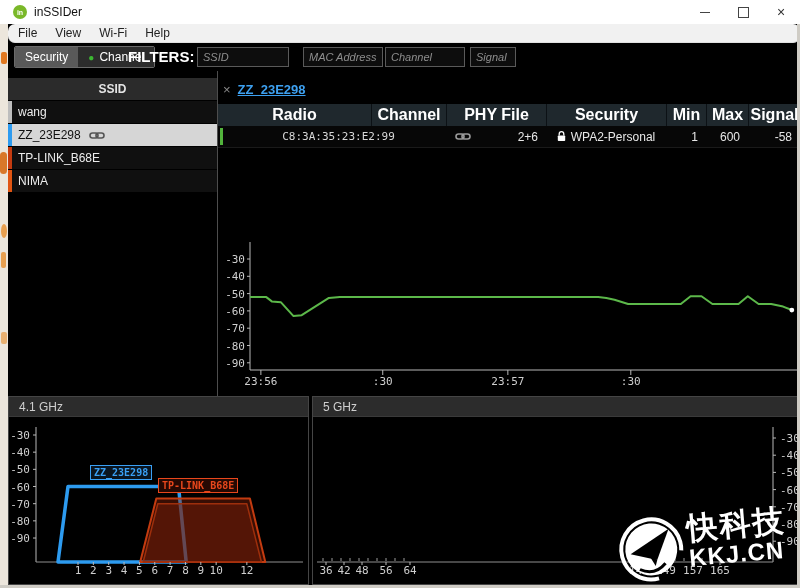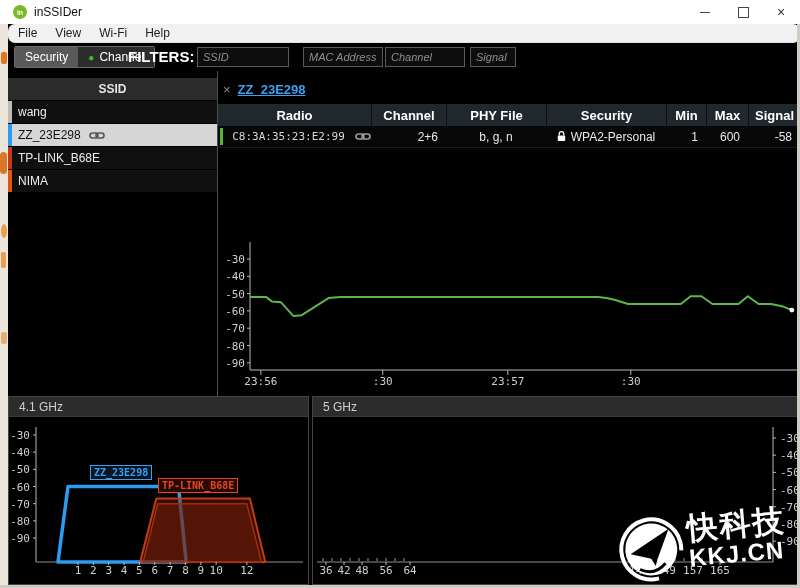--- a/index.html
+++ b/index.html
@@ -43,21 +43,21 @@
     color:#ececec;font-size:12px;position:relative;}
   .siderow .bar{width:4px;height:100%;margin-right:6px;flex:none;}
   .siderow.selected{background:#d6d6d6;color:#111;}
   .linkicon{margin-left:8px;display:inline-flex;}
   
   .main{left:218px;top:71px;width:582px;height:325px;background:#000;}
   .tabrow{position:absolute;left:0;top:7px;height:22px;display:flex;align-items:center;}
   .tabclose{color:#8a8a8a;font-size:13px;margin-left:5px;}
   .tablabel{color:#3da0f0;font-size:13px;font-weight:bold;text-decoration:underline;margin-left:7px;}
   .thead{position:absolute;left:0;top:33px;width:582px;height:22px;background:#1f282d;display:flex;
-    font-size:13px;font-weight:bold;color:#fff;align-items:center;}
+    font-size:16px;font-weight:bold;color:#fff;align-items:center;}
   .trow{position:absolute;left:0;top:55px;width:582px;height:21px;background:#070707;display:flex;
     font-size:12px;color:#e8e8e8;align-items:center;border-bottom:1px solid #1a1a1a;}
   .col{height:100%;display:flex;align-items:center;justify-content:center;box-sizing:border-box;}
   .thead .col{border-left:1px solid #0c1115;}
   .thead .col:first-child{border-left:none;}
   .c-radio{flex:1;}
   .c-chan{width:75px;}
   .c-phy{width:100px;}
   .c-sec{width:120px;}
   .c-min{width:40px;}
@@ -192,21 +192,20 @@
       <span class="linkicon">
         <svg width="16" height="9" viewBox="0 0 16 9">
             <g fill="none" stroke="#9a9a9a" stroke-width="1.6">
           <rect x="1" y="2" width="8" height="5" rx="2.5"></rect>
           <rect x="7" y="2" width="8" height="5" rx="2.5"></rect>
             </g>
           </svg>
       </span>
     </div>
     <div class="col c-chan vright">2+6</div>
-    <div class="col c-phy">b, g, n</div>
     <div class="col c-sec">
       <span style="margin-right:5px;display:inline-flex;">
         <svg width="9" height="11" viewBox="0 0 9 11">
             <path d="M2.2 4.5 V3 a2.3 2.3 0 0 1 4.6 0 V4.5" fill="none" stroke="#fff" stroke-width="1.3"></path>
             <rect x="0.8" y="4.5" width="7.4" height="5.6" rx="0.8" fill="#fff"></rect>
           </svg>
       </span>
       <span>WPA2-Personal</span>
     </div>
     <div class="col c-min vright">1</div>

